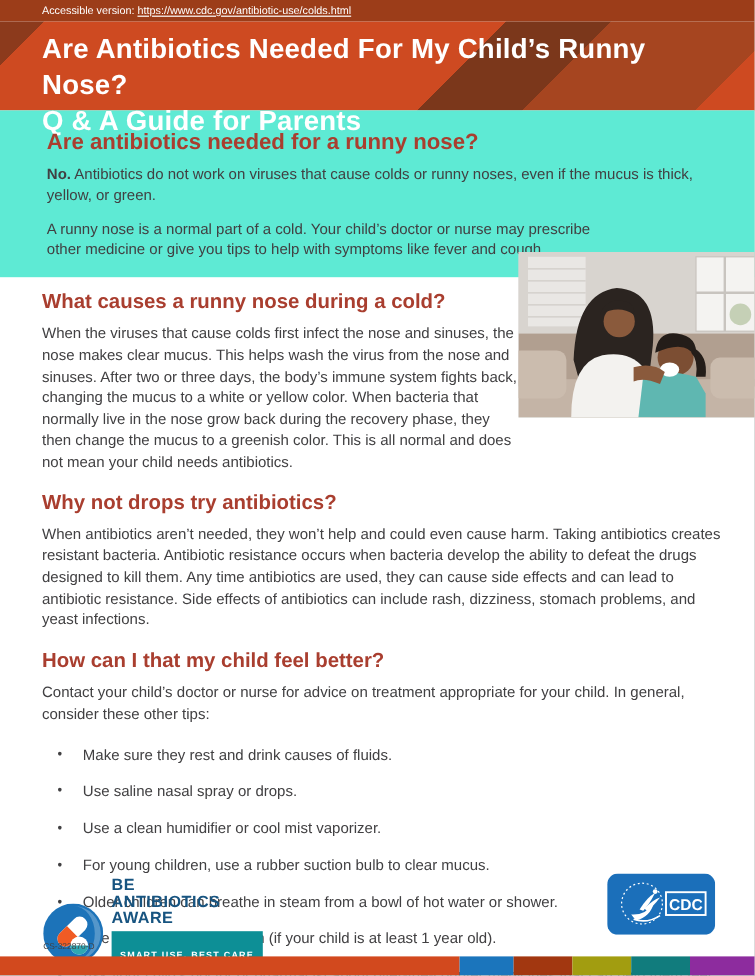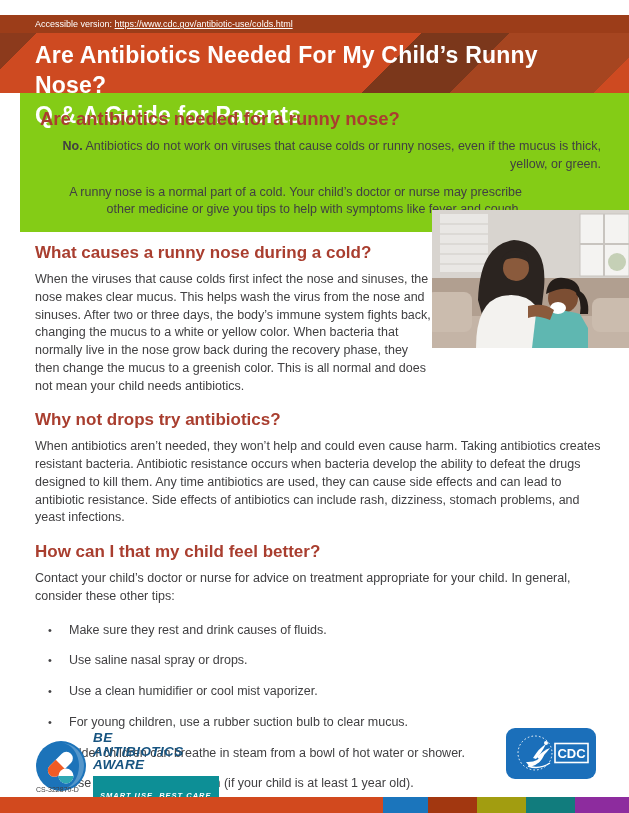--- a/index.html
+++ b/index.html
@@ -6,59 +6,59 @@
   html,body { background:#9a9a9a; }
   body { display:flex; justify-content:center; }
   .page {
     position:relative; width:629px; height:813px; background:#ffffff;
     font-family:"Liberation Sans", sans-serif; color:#414042; overflow:hidden;
   }
 
   
   .topbar {
     height:18px; background:#9c3d19; color:#fff; font-size:9px;
-    line-height:18px; padding-left:35px;margin-top:15px;
+    line-height:18px; padding-left:35px;
   }
   .topbar a { color:#fff; text-decoration:underline; }
   .banner {
-    height:60px; padding:7px 20px 0 35px;
+    height:74px; padding:7px 20px 0 35px;
     background:
       linear-gradient(135deg,
         #8c3a1c 0px, #8c3a1c 26px,
         #ce4a21 26px, #ce4a21 298px,
         #7b371b 298px, #7b371b 360px,
         #a64520 360px, #a64520 462px,
         #ce4a21 462px);
   }
   .banner h1 { color:#fff; font-size:23px; line-height:30px; font-weight:bold; letter-spacing:0.2px; }
 
   
-  .graybox { background:#84cc16; padding:15px 28px 13px 20px;margin-left:20px; }
+  .graybox { background:#5eead4; padding:15px 28px 13px 39px; }
   .h-red-lg { color:#a93e2f; font-size:18.5px; font-weight:bold; margin:0 0 8px; }
-  .graybox p { font-size:12.5px; line-height:1.42; margin:0 0 10px;text-align:right; }
+  .graybox p { font-size:12.5px; line-height:1.42; margin:0 0 10px; }
   .graybox p:last-child { margin-bottom:0; }
   .graybox .p2 { max-width:482px; }
 
   
   main { padding:11px 28px 0 35px; }
   .h-red { color:#a93e2f; font-size:17px; font-weight:bold; margin:15px 0 8px; }
   .h-red.first { margin-top:0; }
   main p, main li { font-size:12.5px; line-height:1.42; }
   .what-col { max-width:398px; }
   .photo {
     position:absolute; top:210px; right:0; width:197px; height:138px;
     overflow:hidden; background:#d8d4cf;
   }
   .tips-list { list-style:none; margin:16px 0 4px; padding-left:13px; }
   .tips-list li { position:relative; padding-left:21px; margin-bottom:13px; max-width:545px; }
   .tips-list li::before { content:"\2022"; position:absolute; left:0; top:1px; font-size:11px; color:#414042; }
 
   
   .footer { position:absolute; left:0; right:0; top:727px; height:66px; }
-  .aware { position:absolute; left:36px; top:3px; display:flex; align-items:center;font-style:italic; }
+  .aware { position:absolute; left:36px; top:3px; display:flex; align-items:flex-end; }
   .aware-text { margin-left:7px; padding-top:1px; }
   .aware-line { display:block; color:#175480; font-size:13.5px; line-height:13.5px; font-weight:bold; letter-spacing:0.4px; }
   .aware-badge {
     display:inline-block; margin-top:4px; background:#0d8f96; color:#fff;
     font-size:7.5px; font-weight:bold; letter-spacing:1px; padding:15px 7px 3px;
   }
   .csnum { position:absolute; left:36px; top:59px; font-size:7px; color:#414042; }
   .cdc-logo { position:absolute; right:33px; top:1px;text-decoration:underline; }
 
   

